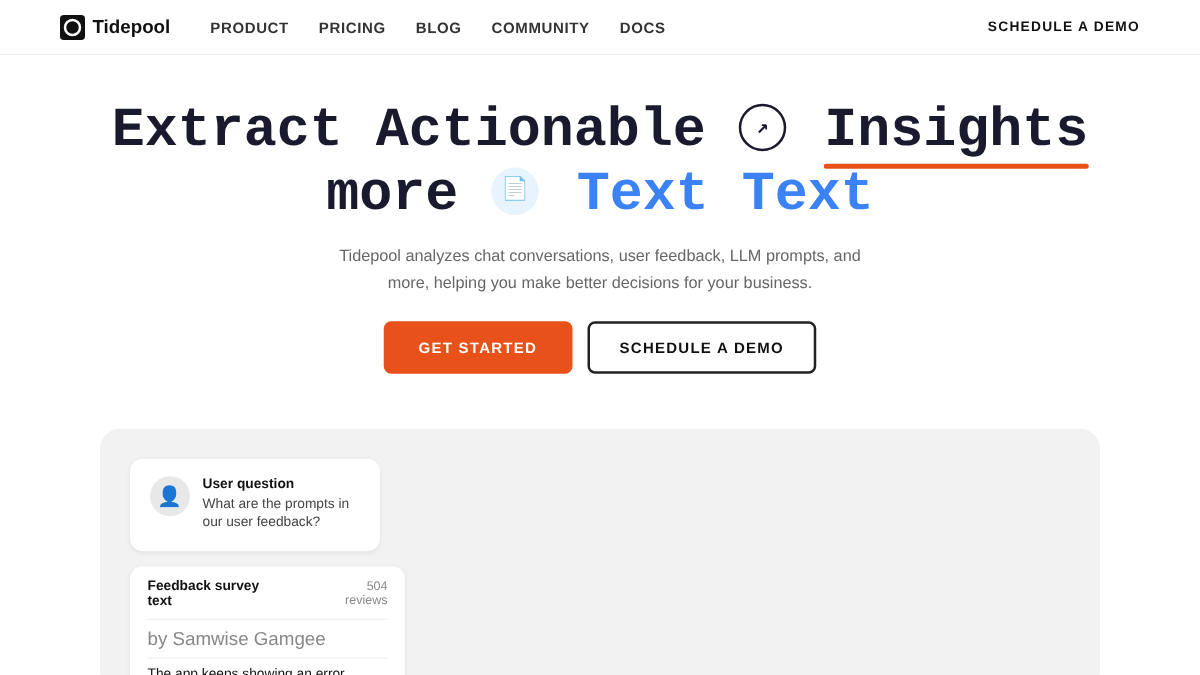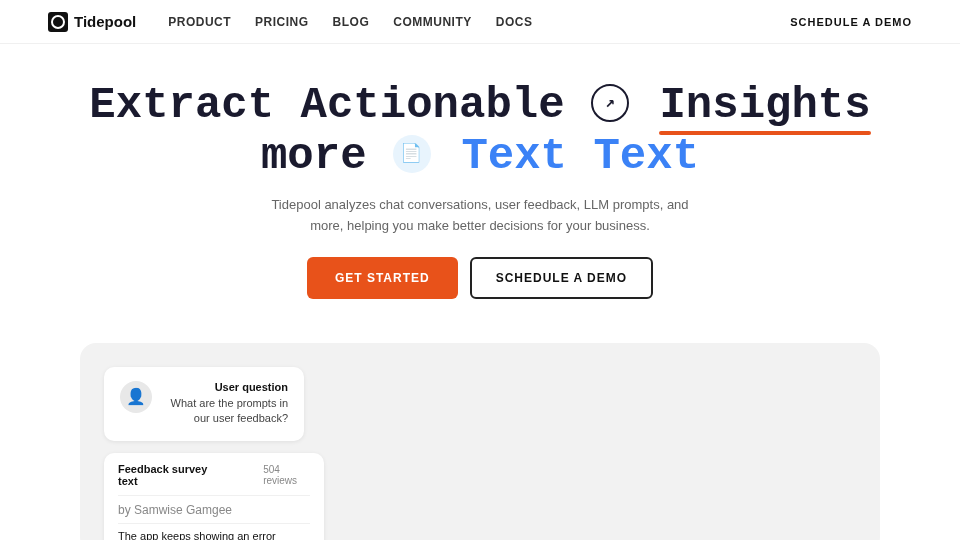--- a/index.html
+++ b/index.html
@@ -166,47 +166,47 @@
       box-shadow: 0 1px 4px rgba(0,0,0,0.08);
     }
     .avatar {
       width: 32px; height: 32px;
       background: #e8e8e8;
       border-radius: 50%;
       flex-shrink: 0;
       display: flex; align-items: center; justify-content: center;
     }
     .avatar-icon { font-size: 16px; color: #999; }
-    .chat-content { flex: 1; text-align: right; }
+    .chat-content { flex: 1; }
     .chat-label { font-size: 11px; font-weight: 700; color: #111; margin-bottom: 3px; }
     .chat-text { font-size: 11px; color: #444; line-height: 1.4; }
 
     .feedback-table {
       background: white;
       border-radius: 10px;
       padding: 10px 14px;
       max-width: 220px;
       box-shadow: 0 1px 4px rgba(0,0,0,0.08);
     }
     .table-header {
       display: flex;
       justify-content: space-between;
       align-items: center;
       margin-bottom: 8px;
       gap: 47px;
     }
     .table-title { font-size: 11px; font-weight: 700; color: #111; }
-    .table-count { font-size: 10px; color: #888; }
+    .table-count { font-size: 10px; color: #888; text-align: right; }
 
     .table-row-item {
       padding: 6px 0;
       border-top: 1px solid #f0f0f0;
     }
     .row-main { font-size: 11px; color: #111; }
-    .row-sub { font-size: 12px; color: #888; margin-top: 1px; }
+    .row-sub { font-size: 15px; color: #888; margin-top: 1px; }
   </style>
 </head>
 <body>
 
 <nav>
   <div class="nav-left">
     <div class="logo">
       <div class="logo-icon"></div>
       <span>Tidepool</span>
     </div>

